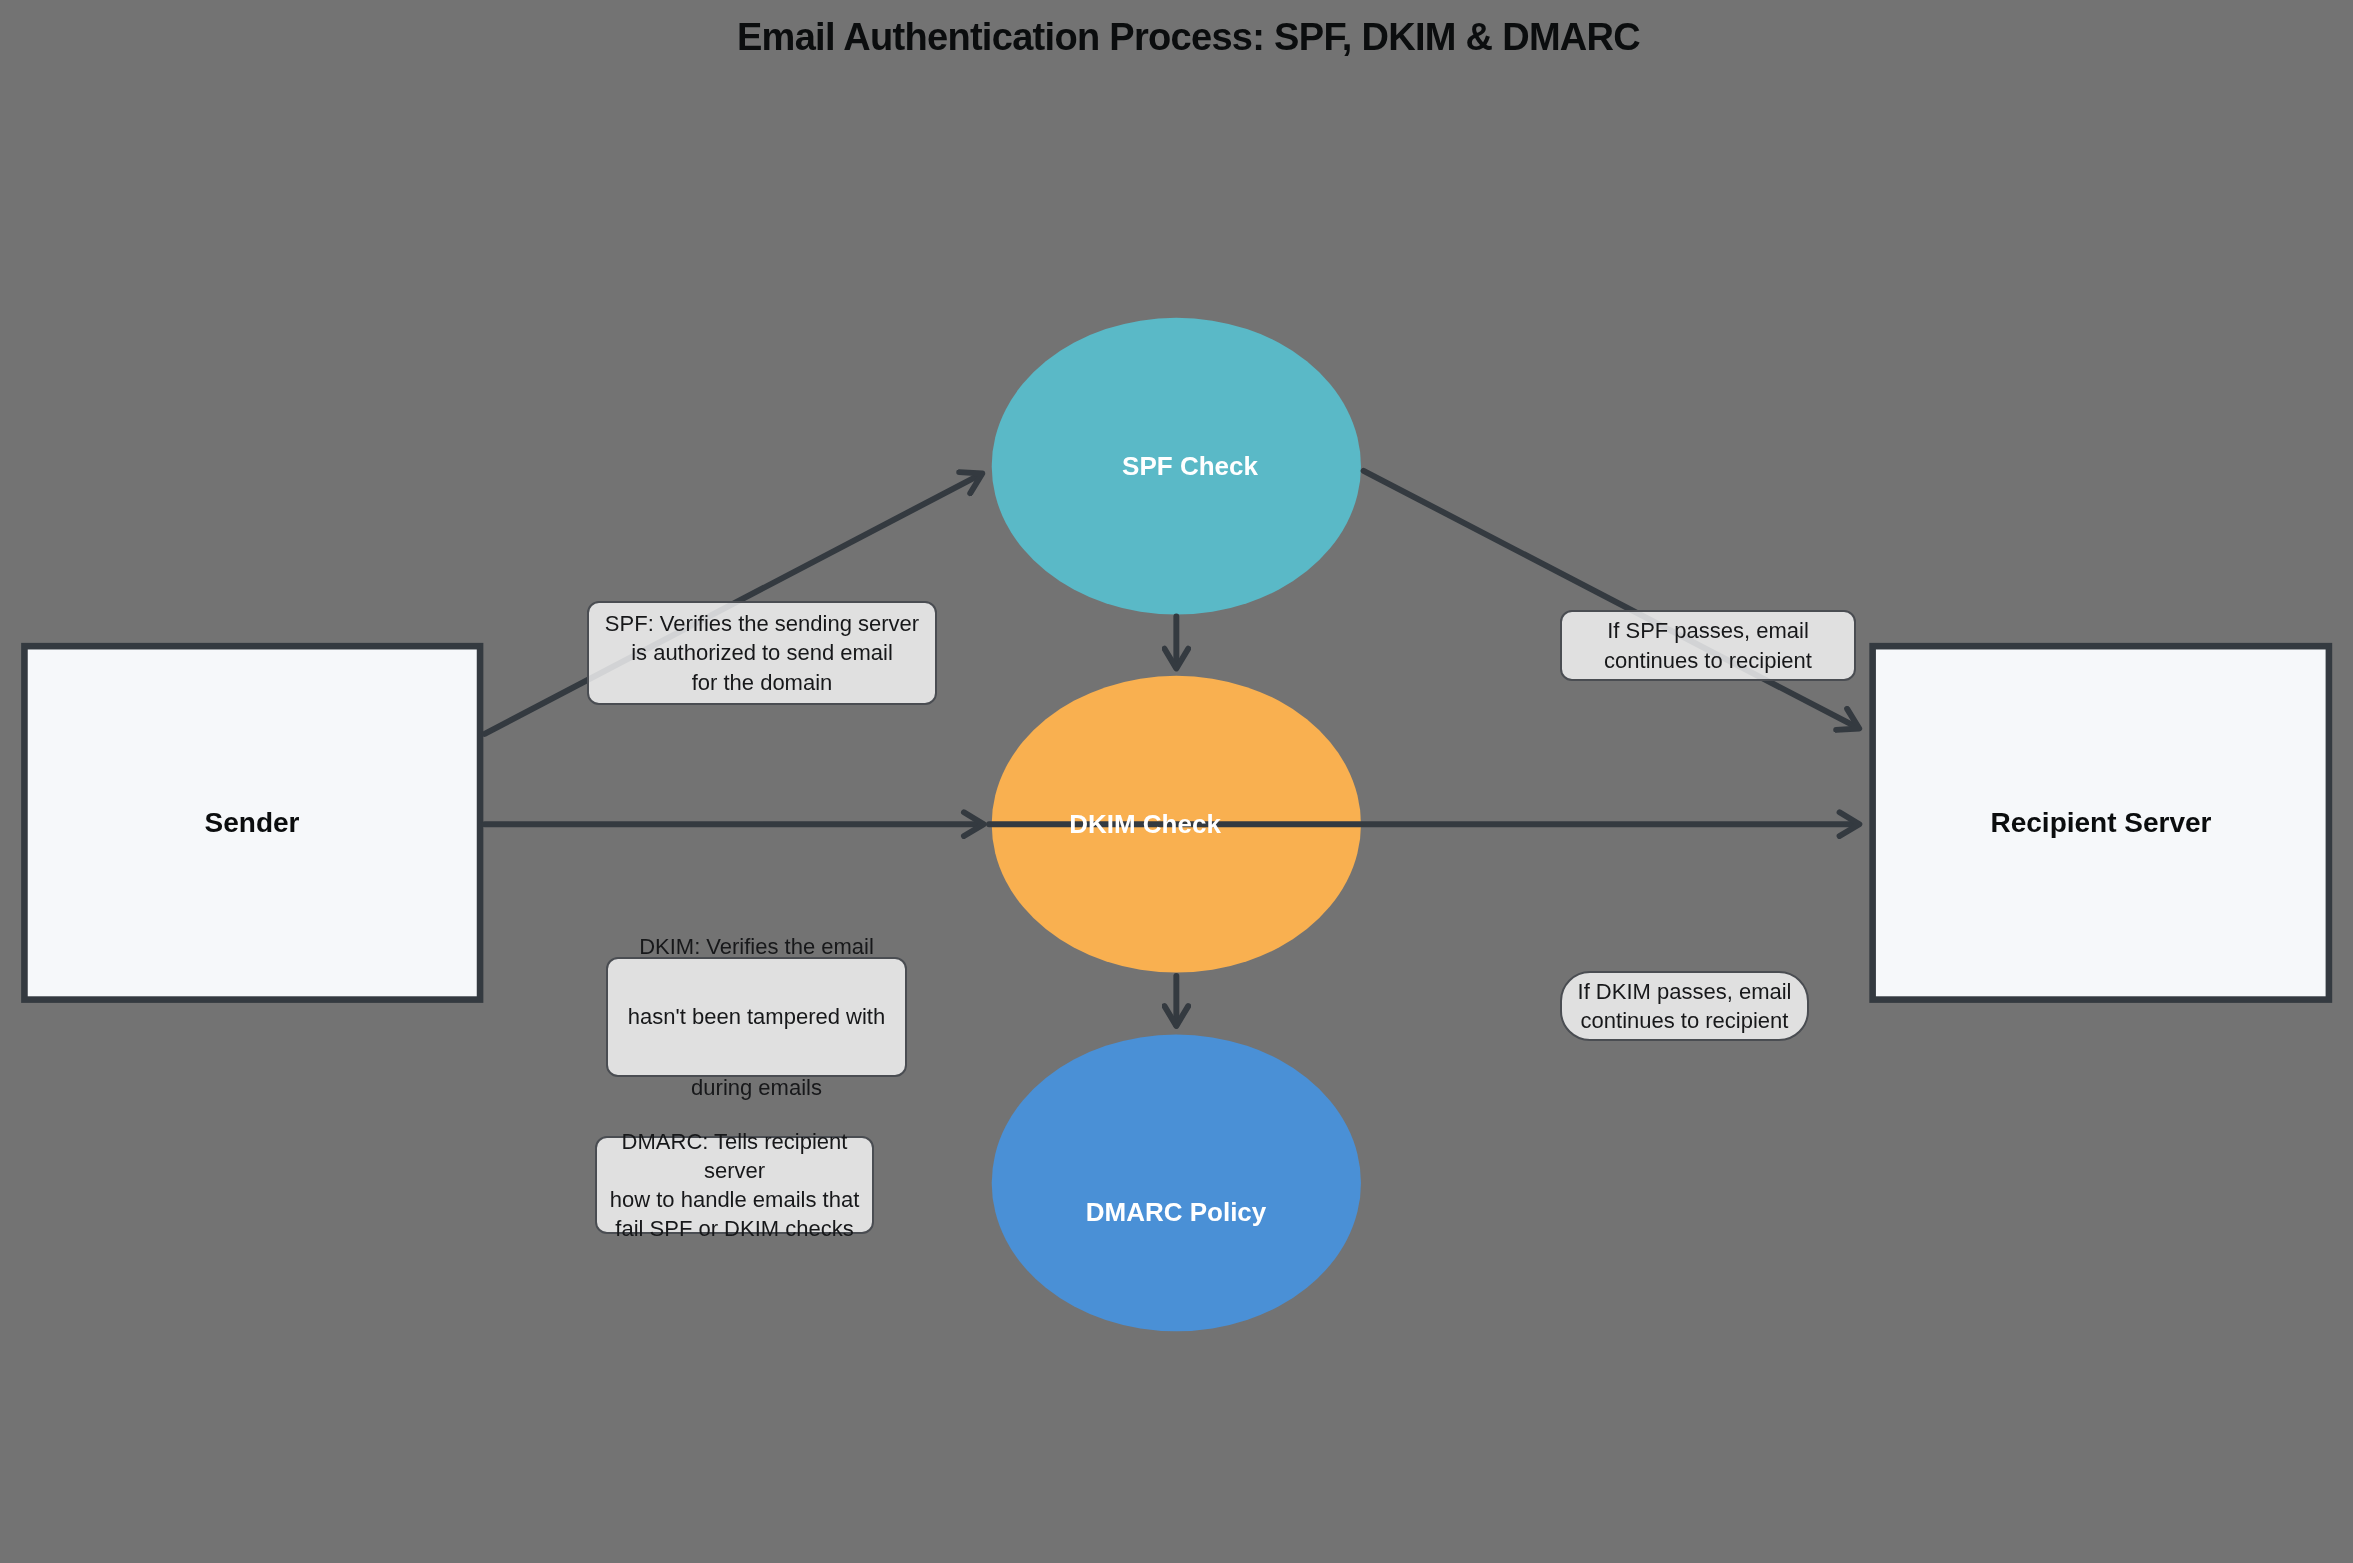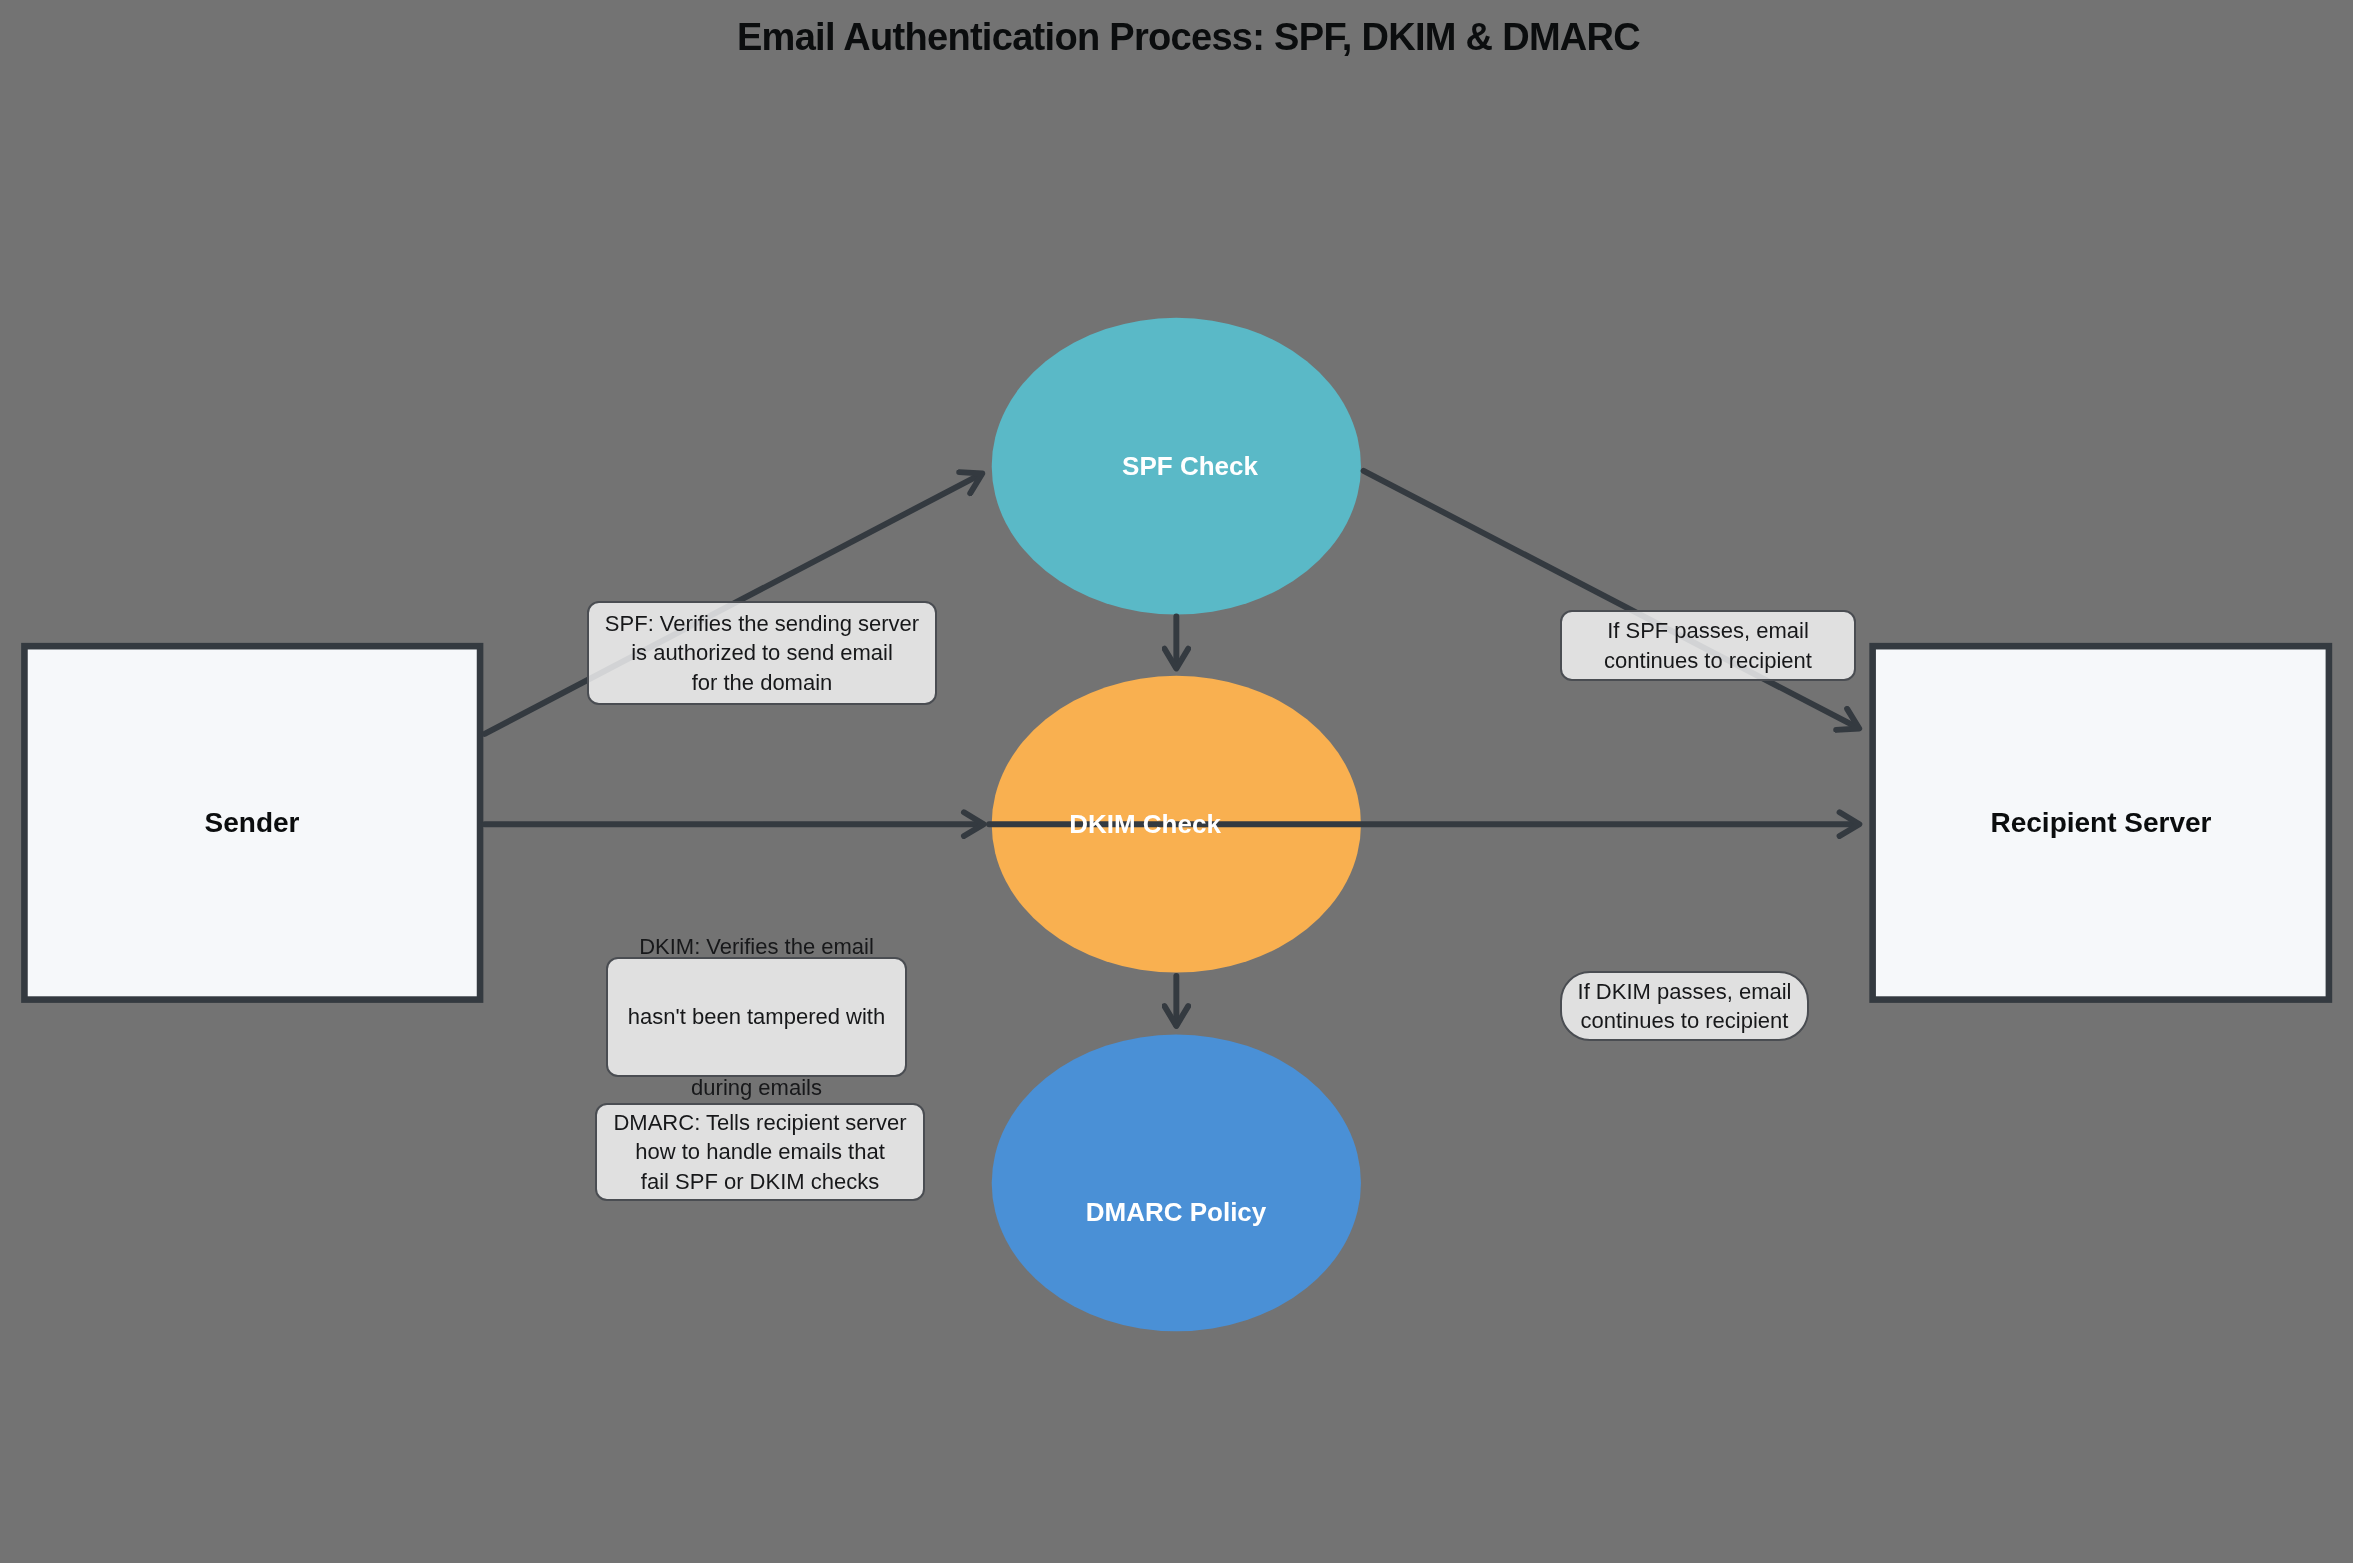--- a/index.html
+++ b/index.html
@@ -128,20 +128,20 @@
     <span>DKIM: Verifies the email</span>
     <span>hasn't been tampered with</span>
     <span>during emails</span>
   </div>
 
   <div class="edge-label" style="left:1516px; top:971px; width:249px; height:70px;border-radius:30px;">
     <span>If DKIM passes, email</span>
     <span>continues to recipient</span>
   </div>
 
-  <div class="edge-label" style="left:551px; top:1103px; width:330px; height:98px;">
+  <div class="edge-label" style="left:551px; top:1136px; width:279px; height:98px;">
     <span>DMARC: Tells recipient server</span>
     <span>how to handle emails that</span>
     <span>fail SPF or DKIM checks</span>
   </div>
 
 </div>
 
 
 </body></html>

